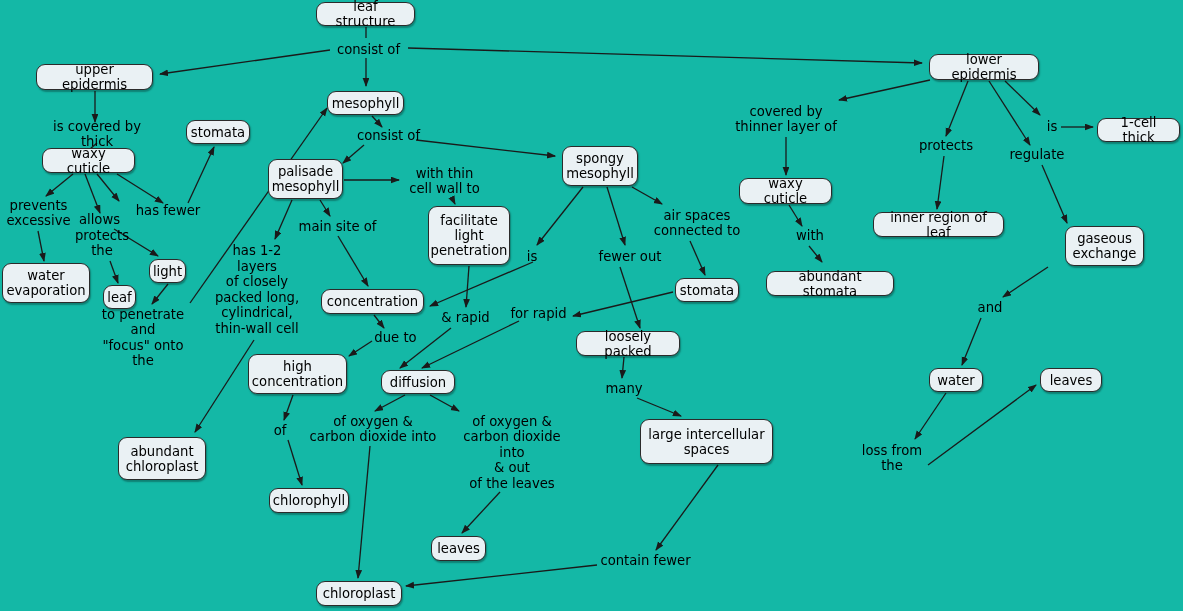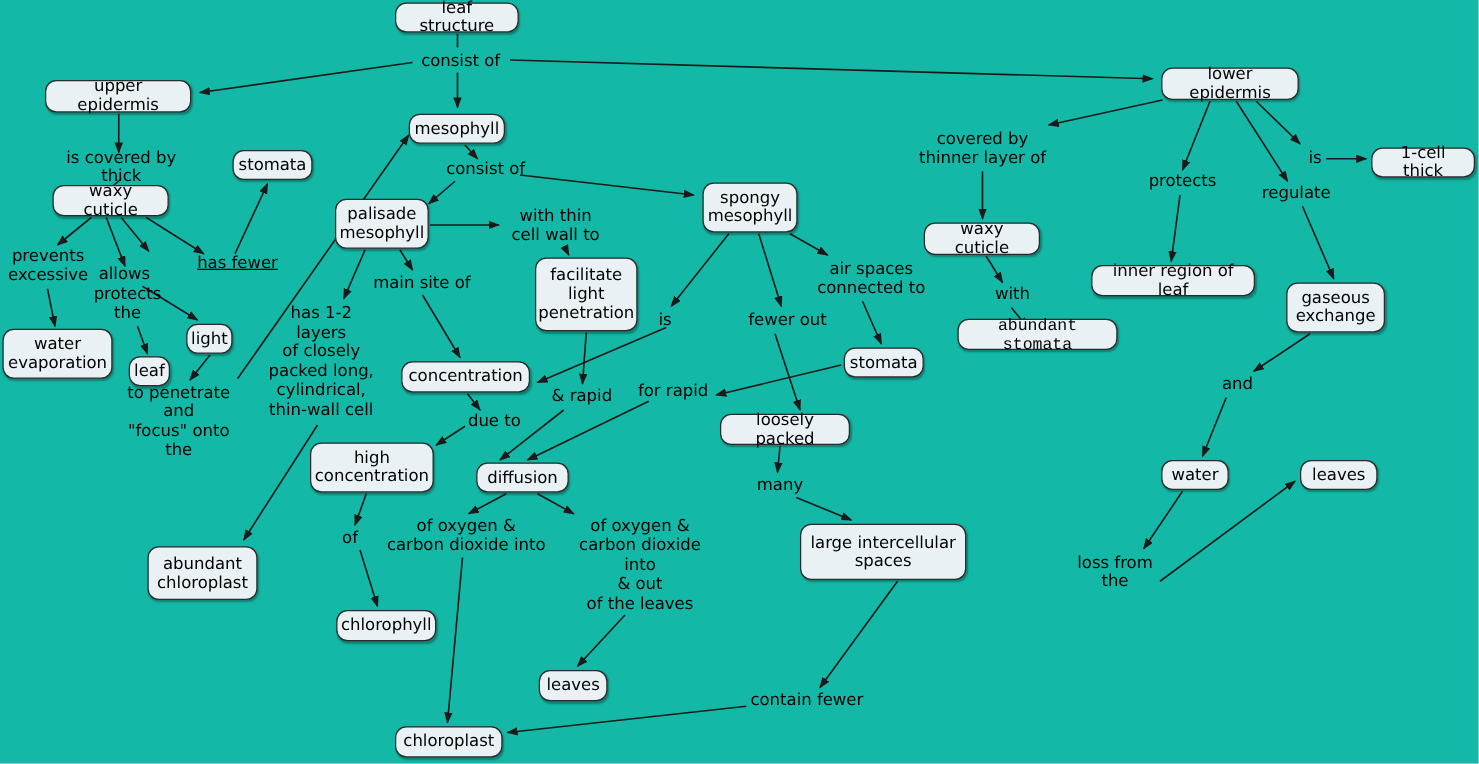--- a/index.html
+++ b/index.html
@@ -143,26 +143,26 @@
       <div class="node" style="left: 42px; top: 148px; width: 93px; height: 25px;"><span>waxy cuticle</span></div>
       <div class="node" style="left: 268px; top: 159px; width: 75px; height: 40px;"><span>palisade
 mesophyll</span></div>
       <div class="node" style="left: 562px; top: 146px; width: 76px; height: 40px;"><span>spongy
 mesophyll</span></div>
       <div class="node" style="left: 739px; top: 178px; width: 93px; height: 26px;"><span>waxy cuticle</span></div>
       <div class="node" style="left: 428px; top: 206px; width: 82px; height: 59px;"><span>facilitate
 light
 penetration</span></div>
       <div class="node" style="left: 873px; top: 212px; width: 131px; height: 25px;"><span>inner region of leaf</span></div>
-      <div class="node" style="left: 1029px; top: 226px; width: 79px; height: 40px;"><span>gaseous
+      <div class="node" style="left: 1065px; top: 226px; width: 79px; height: 40px;"><span>gaseous
 exchange</span></div>
       <div class="node" style="left: 149px; top: 259px; width: 37px; height: 24px;"><span>light</span></div>
       <div class="node" style="left: 2px; top: 263px; width: 88px; height: 40px;"><span>water
 evaporation</span></div>
-      <div class="node" style="left: 766px; top: 255px; width: 128px; height: 25px; font-family: Liberation Mono, monospace;"><span>abundant stomata</span></div>
+      <div class="node" style="left: 766px; top: 271px; width: 128px; height: 25px;"><span>abundant stomata</span></div>
       <div class="node" style="left: 103px; top: 285px; width: 33px; height: 24px;"><span>leaf</span></div>
       <div class="node" style="left: 321px; top: 289px; width: 103px; height: 25px;"><span>concentration</span></div>
       <div class="node" style="left: 675px; top: 278px; width: 64px; height: 24px;"><span>stomata</span></div>
       <div class="node" style="left: 576px; top: 331px; width: 104px; height: 25px;"><span>loosely packed</span></div>
       <div class="node" style="left: 248px; top: 354px; width: 99px; height: 40px;"><span>high
 concentration</span></div>
       <div class="node" style="left: 381px; top: 370px; width: 74px; height: 24px;"><span>diffusion</span></div>
       <div class="node" style="left: 929px; top: 368px; width: 54px; height: 24px;"><span>water</span></div>
       <div class="node" style="left: 1040px; top: 368px; width: 62px; height: 24px;"><span>leaves</span></div>
       <div class="node" style="left: 640px; top: 419px; width: 133px; height: 45px;"><span>large intercellular
@@ -179,21 +179,21 @@
 thinner layer of</span></div>
       <div class="linklabel" style="left: 1043px; top: 119px; width: 18px; height: 16px;"><span>is</span></div>
       <div class="linklabel" style="left: 36px; top: 126px; width: 122px; height: 16px;"><span>is covered by thick</span></div>
       <div class="linklabel" style="left: 351px; top: 128px; width: 75px; height: 16px;"><span>consist of</span></div>
       <div class="linklabel" style="left: 917px; top: 138px; width: 58px; height: 16px;"><span>protects</span></div>
       <div class="linklabel" style="left: 1008px; top: 147px; width: 58px; height: 16px;"><span>regulate</span></div>
       <div class="linklabel" style="left: 404px; top: 165px; width: 81px; height: 32px;"><span>with thin
 cell wall to</span></div>
       <div class="linklabel" style="left: 2px; top: 197px; width: 73px; height: 32px;"><span>prevents
 excessive</span></div>
-      <div class="linklabel" style="left: 154px; top: 203px; width: 72px; height: 16px; text-decoration: underline;"><span>has fewer</span></div>
+      <div class="linklabel" style="left: 132px; top: 203px; width: 72px; height: 16px;"><span>has fewer</span></div>
       <div class="linklabel" style="left: 650px; top: 207px; width: 94px; height: 32px;"><span>air spaces
 connected to</span></div>
       <div class="linklabel" style="left: 76px; top: 212px; width: 47px; height: 16px; text-align: right;"><span>allows</span></div>
       <div class="linklabel" style="left: 295px; top: 219px; width: 85px; height: 16px;"><span>main site of</span></div>
       <div class="linklabel" style="left: 73px; top: 227px; width: 58px; height: 32px;"><span>protects
 the</span></div>
       <div class="linklabel" style="left: 212px; top: 242px; width: 90px; height: 95px;"><span>has 1-2
 layers
 of closely
 packed long,

